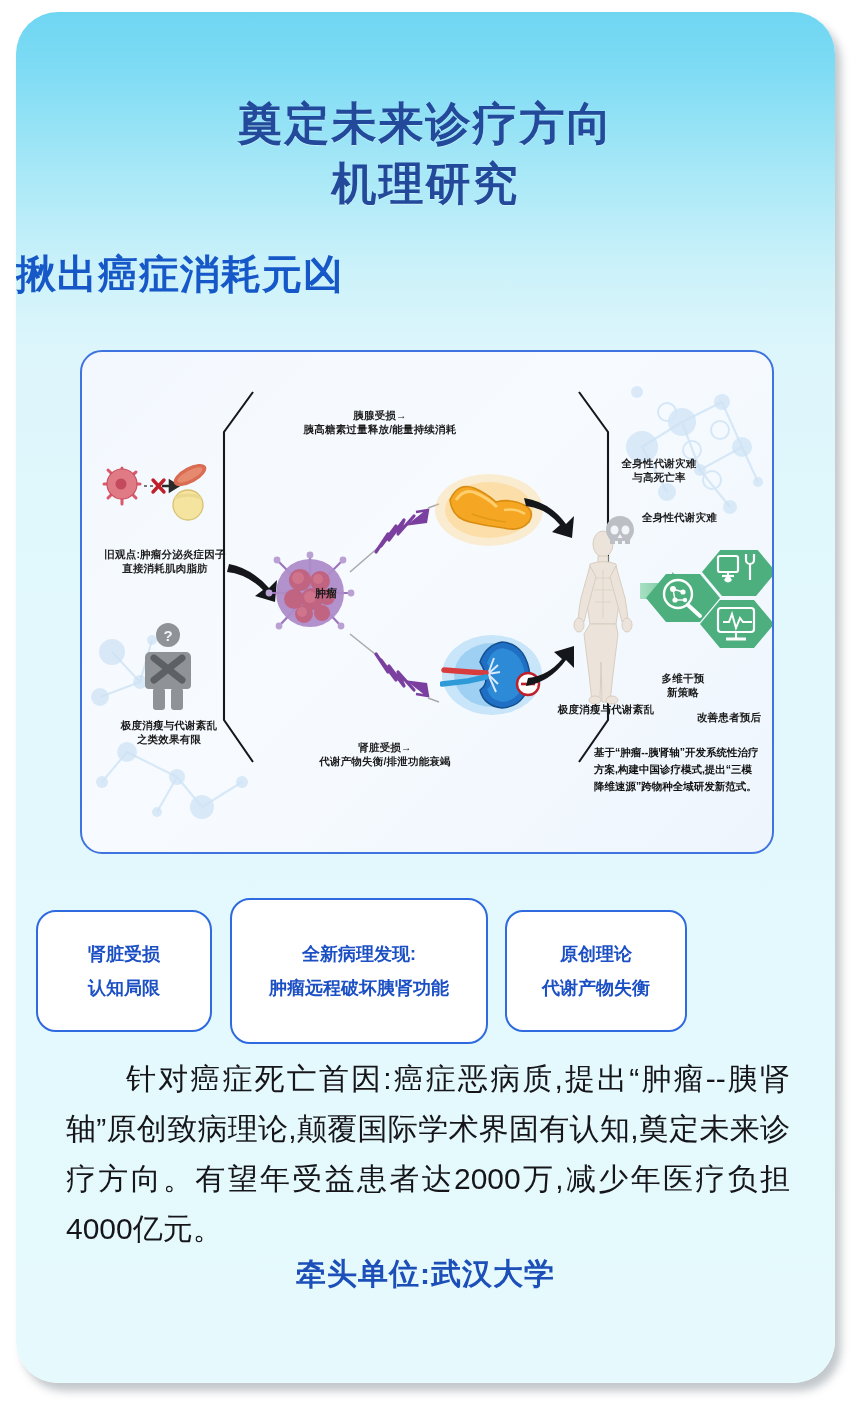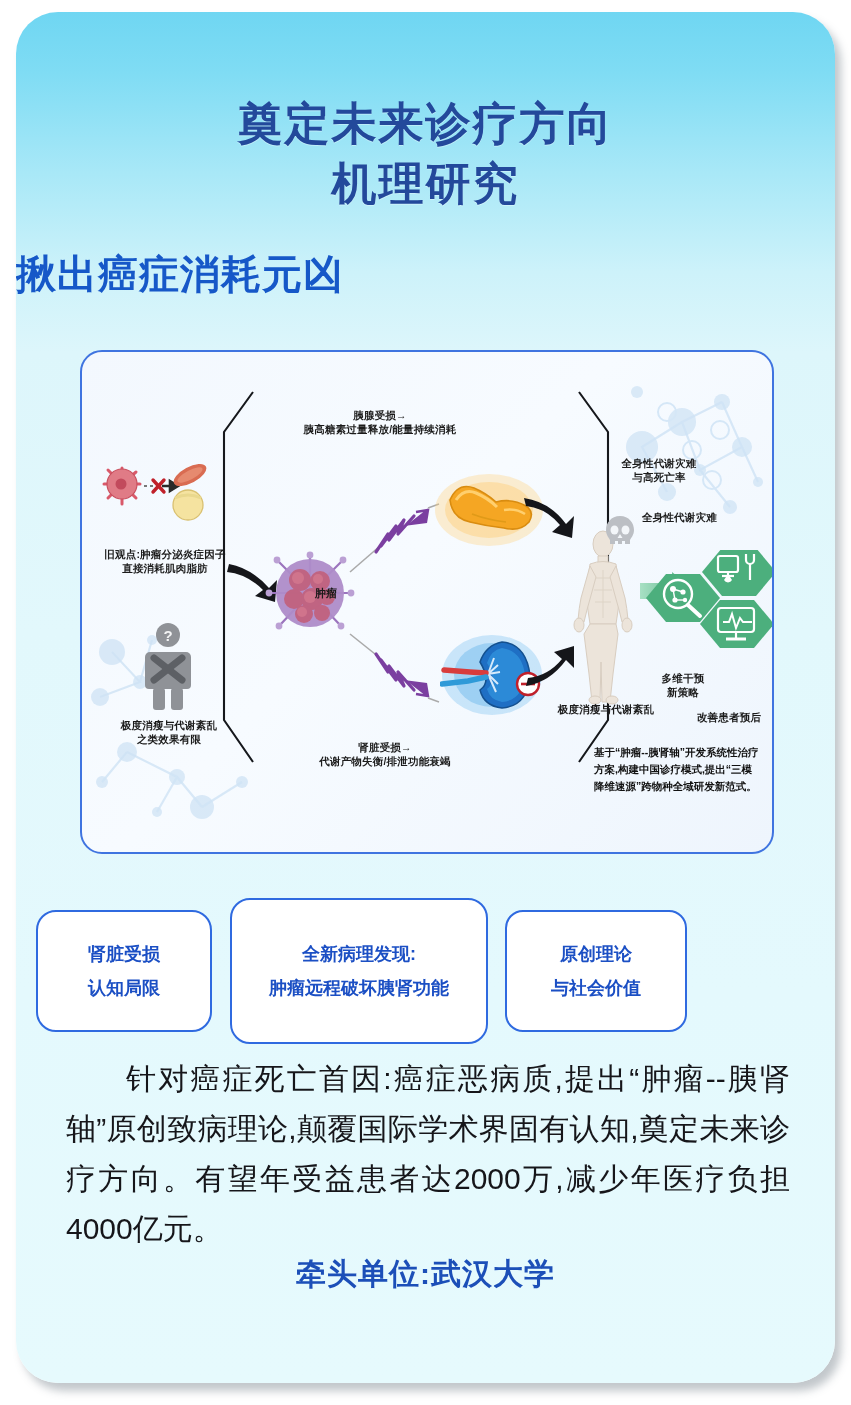--- a/index.html
+++ b/index.html
@@ -463,21 +463,21 @@
     <div class="fcard" id="card1">
       <span class="l1">肾脏受损</span>
       <span class="l2">认知局限</span>
     </div>
     <div class="fcard" id="card2">
       <span class="l1">全新病理发现:</span>
       <span class="l2">肿瘤远程破坏胰肾功能</span>
     </div>
     <div class="fcard" id="card3">
       <span class="l1">原创理论</span>
-      <span class="l2">与社会价值</span>
+      <span class="l2">代谢产物失衡</span>
     </div>
   </div>
 
   <div id="summary">针对癌症死亡首因:癌症恶病质,提出“肿瘤--胰肾轴”原创致病理论,颠覆国际学术界固有认知,奠定未来诊疗方向。有望年受益患者达2000万,减少年医疗负担4000亿元。</div>
 
   <div id="lead-unit">牵头单位:武汉大学</div>
 
 </div>
 
 </body></html>

